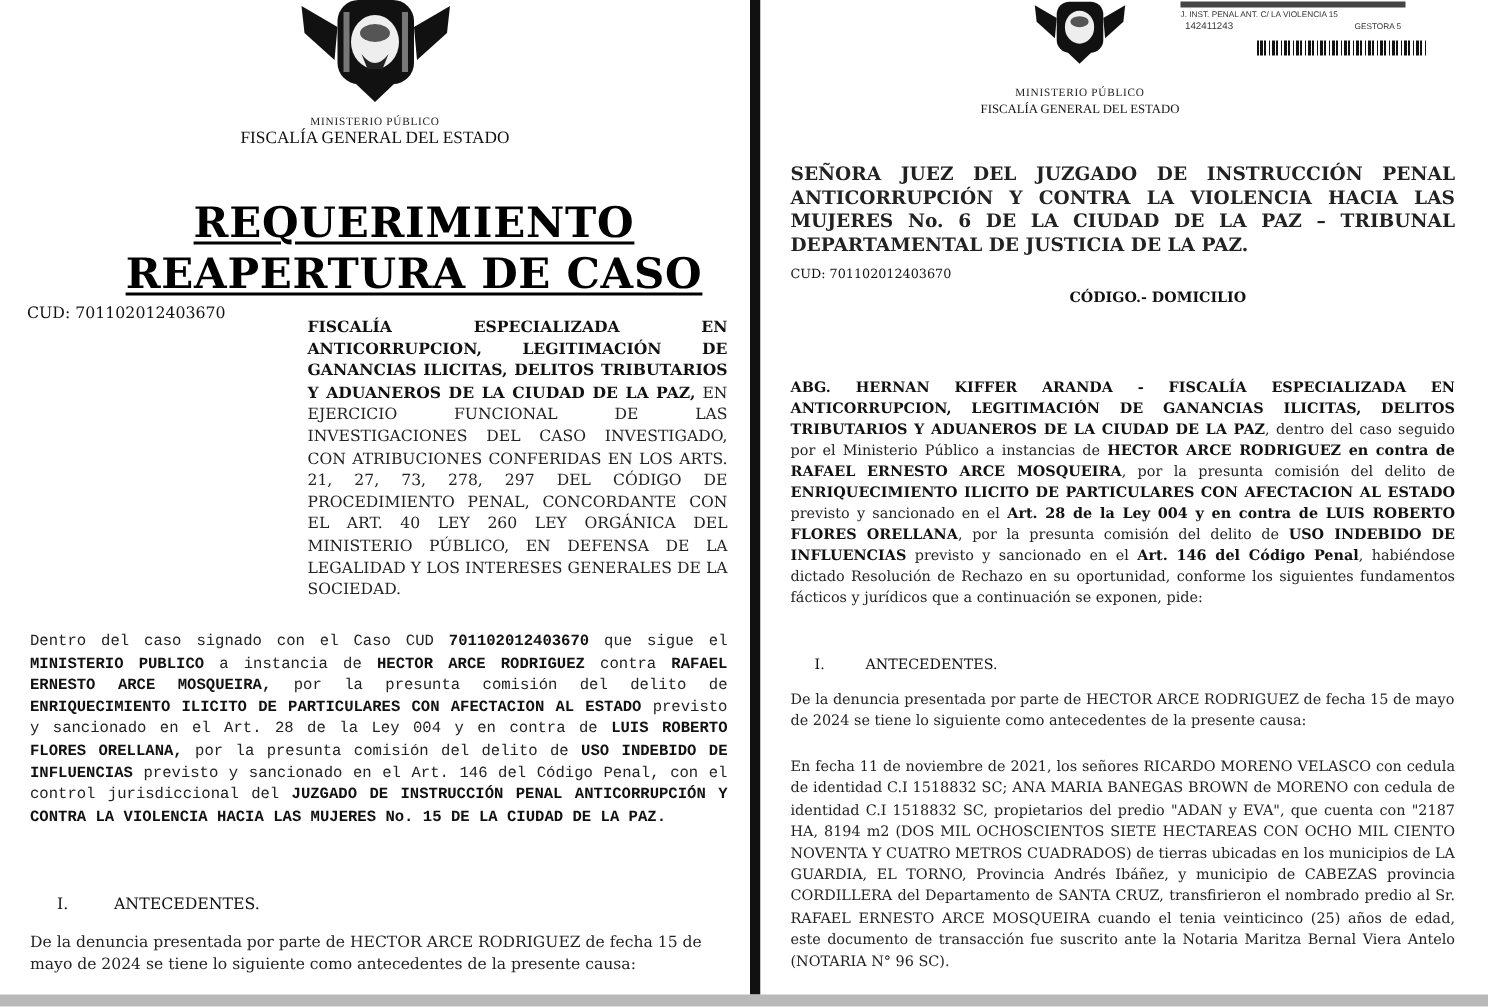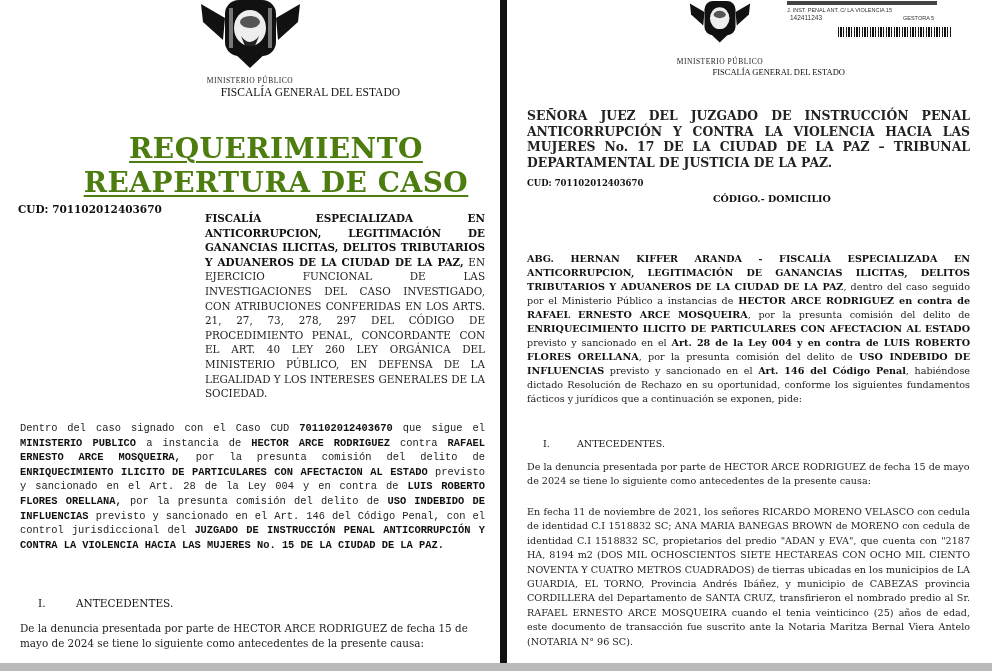--- a/index.html
+++ b/index.html
@@ -11,24 +11,24 @@
   }
   .page { position:absolute; top:0; height:663px; background:#fff; overflow:hidden; }
   #page-left { left:0; width:500px; }
   #page-right { left:507px; width:485px; }
   .divider { position:absolute; left:500px; top:0; width:7px; height:663px; background:#111; }
   .bottom-bar { position:absolute; left:0; top:663px; width:992px; height:8px; background:#b9b9b9; }
 
   .crest { position:absolute; }
   .crest svg { display:block; }
   .ministry-small { position:absolute; text-align:center; font-family:"Liberation Serif", serif; letter-spacing:0.5px; color:#222; }
-  .fiscalia-line { position:absolute; text-align:right; font-family:"Liberation Serif", serif; color:#111; }
+  .fiscalia-line { position:absolute; text-align:center; font-family:"Liberation Serif", serif; color:#111; }
 
-  .title { position:absolute; left:0; width:552px; text-align:center; font-weight:bold; font-size:28px; text-decoration:underline; text-decoration-thickness:2px; text-underline-offset:3px; letter-spacing:0.5px; color:#4d7c0f; }
-  .cud { position:absolute; font-weight:bold; font-size:10.5px; color:#111; }
+  .title { position:absolute; left:0; width:552px; text-align:center; font-weight:bold; font-size:28px; text-decoration:underline; text-decoration-thickness:2px; text-underline-offset:3px; letter-spacing:0.5px; color:#000000; }
+  .cud { position:absolute; font-weight:normal; font-size:10.5px; color:#111; }
 
   .justify { text-align:justify; text-align-last:left; }
   .block-right { position:absolute; font-size:10.4px; line-height:14.6px; color:#222; }
   .b { font-weight:bold; color:#111; }
   .para { position:absolute; font-size:10.4px; line-height:14.6px; color:#222; }
   .section-head { position:absolute; font-weight:normal; font-size:10.5px; color:#111; }
   .section-head .num { display:inline-block; width:38px; }
 
   .stamp { position:absolute; font-family:"Liberation Sans", sans-serif; font-size:5.5px; color:#333; }
   .barcode { position:absolute; height:10px;
@@ -89,21 +89,21 @@
   </div>
   <div class="ministry-small" style="left:113px; top:57px; width:200px; font-size:7.5px;">MINISTERIO PÚBLICO</div>
   <div class="fiscalia-line" style="left:88px; top:67px; width:250px; font-size:8.5px;">FISCALÍA GENERAL DEL ESTADO</div>
 
   <div class="stamp" style="left:280px; top:1px; width:150px; height:4px; background:#444;"></div>
   <div class="stamp" style="left:280px; top:7px;">J. INST. PENAL ANT. C/ LA VIOLENCIA 15</div>
   <div class="stamp" style="left:283px; top:14px; font-size:6.5px;">142411243</div>
   <div class="stamp" style="left:396px; top:15px;">GESTORA 5</div>
   <div class="barcode" style="left:331px; top:27px; width:114px;"></div>
 
-  <div class="para b justify" style="left:20px; top:108px; width:443px; font-size:12.4px; line-height:15.5px;">SEÑORA JUEZ DEL JUZGADO DE INSTRUCCIÓN PENAL ANTICORRUPCIÓN Y CONTRA LA VIOLENCIA HACIA LAS MUJERES No. 17 DE LA CIUDAD DE LA PAZ – TRIBUNAL DEPARTAMENTAL DE JUSTICIA DE LA PAZ.</div>
+  <div class="para b justify" style="left:20px; top:108px; width:443px; font-size:12.4px; line-height:15.5px;">SEÑORA JUEZ DEL JUZGADO DE INSTRUCCIÓN PENAL ANTICORRUPCIÓN Y CONTRA LA VIOLENCIA HACIA LAS MUJERES No. 6 DE LA CIUDAD DE LA PAZ – TRIBUNAL DEPARTAMENTAL DE JUSTICIA DE LA PAZ.</div>
   <div class="cud" style="left:20px; top:178px; font-size:8.5px;">CUD: 701102012403670</div>
 
   <div class="block-right b justify" style="left:206px; top:193px; width:258px; font-size:9.5px; line-height:11.5px;">
     <div>CÓDIGO.- DOMICILIO</div>
   </div>
 
   <div class="para justify" style="left:20px; top:252px; width:443px; font-size:9.6px; line-height:14px;">
     <span class="b">ABG. HERNAN KIFFER ARANDA - FISCALÍA ESPECIALIZADA EN ANTICORRUPCION, LEGITIMACIÓN DE GANANCIAS ILICITAS, DELITOS TRIBUTARIOS Y ADUANEROS DE LA CIUDAD DE LA PAZ</span><span>, dentro del caso seguido por el Ministerio Público a instancias de  </span><span class="b">HECTOR ARCE RODRIGUEZ en contra de RAFAEL ERNESTO ARCE MOSQUEIRA</span><span>, por la presunta comisión del delito de </span><span class="b">ENRIQUECIMIENTO ILICITO DE PARTICULARES CON AFECTACION AL ESTADO</span><span> previsto y sancionado en el </span><span class="b">Art. 28 de la Ley 004 y en contra de LUIS ROBERTO FLORES ORELLANA</span><span>, por la presunta comisión del delito de </span><span class="b">USO INDEBIDO DE INFLUENCIAS</span><span> previsto y sancionado en el </span><span class="b">Art. 146  del Código Penal</span><span>, habiéndose dictado Resolución de Rechazo en su oportunidad, conforme los siguientes fundamentos fácticos y jurídicos que a continuación se exponen, pide:</span>
   </div>
 

